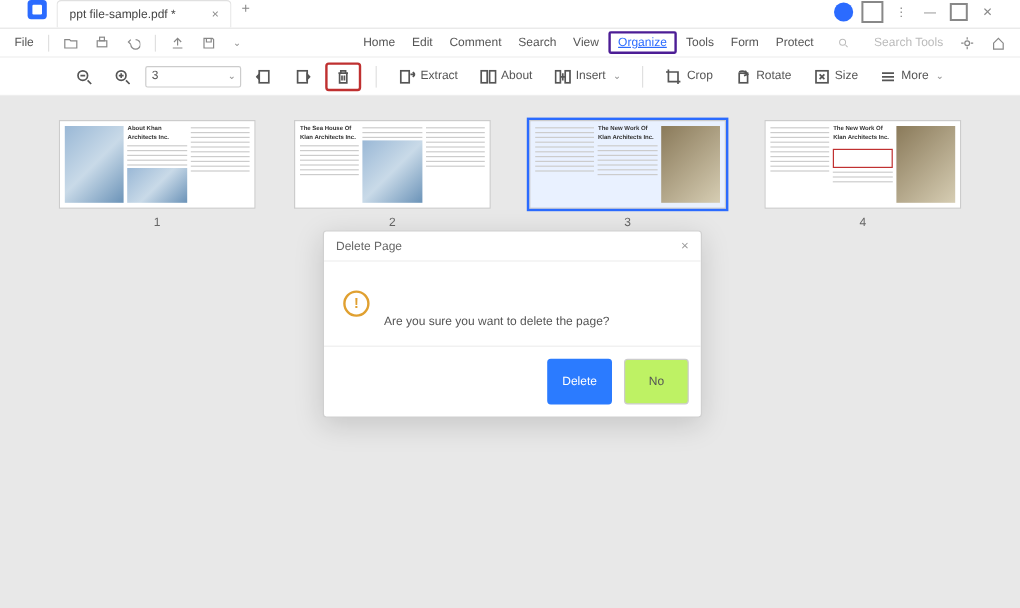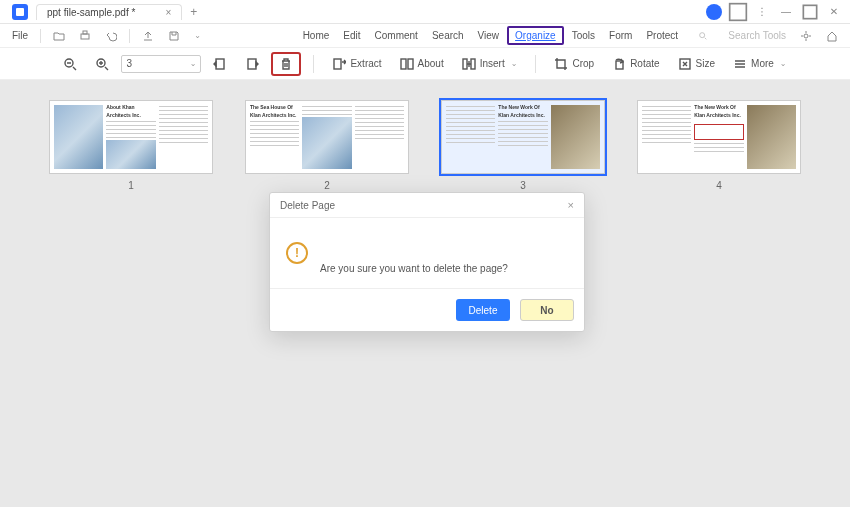--- a/index.html
+++ b/index.html
@@ -1,19 +1,19 @@
 <!DOCTYPE html>
 <html><head>
 <meta charset="utf-8">
 <style>
 * { margin:0; padding:0; box-sizing:border-box; font-family:-apple-system,"Segoe UI",Arial,sans-serif; }
 body { width:850px; height:507px; background:#fff; overflow:hidden; position:relative; }
 
 
-.titlebar { height:24px; display:flex; align-items:center; border-bottom:1px solid #e5e5e5; padding:0 4px; background:#fff; }
+.titlebar { height:24px; display:flex; border-bottom:1px solid #e5e5e5; padding:0 15px; background:#fff; }
 .app-icon { width:16px; height:16px; background:#2b6bff; border-radius:3px; margin:0 8px; display:flex; align-items:center; justify-content:center; }
 .app-icon svg { width:10px; height:10px; fill:#fff; }
 .tab { display:flex; align-items:center; gap:30px; padding:2px 10px; border:1px solid #e0e0e0; border-bottom:none; border-radius:4px 4px 0 0; font-size:10px; color:#444; }
 .tab-close { font-size:10px; color:#888; cursor:pointer; }
 .plus { margin-left:8px; color:#888; font-size:12px; cursor:pointer; }
 .spacer { flex:1; }
 .titlebar .wicon { width:20px; height:20px; display:flex; align-items:center; justify-content:center; color:#888; font-size:10px; margin:0 2px; }
 .avatar { width:16px; height:16px; border-radius:50%; background:#2b6bff; }
 
 
@@ -50,23 +50,23 @@
 .pnum { font-size:10px; color:#666; }
 
 
 .dialog { position:absolute; top:192px; left:269px; width:316px; background:#fff; border:1px solid #d0d0d0; border-radius:3px; box-shadow:0 6px 24px rgba(0,0,0,0.15);text-align:center; }
 .dhead { display:flex; align-items:center; justify-content:space-between; padding:6px 10px; border-bottom:1px solid #eee; font-size:10px; color:#666; }
 .dclose { color:#999; cursor:pointer; font-size:11px; }
 .dbody { display:flex; align-items:center; gap:12px; padding:14px 16px; border-bottom:1px solid #eee; }
 .warn { width:22px; height:22px; border:2px solid #e0a030; border-radius:50%; display:flex; align-items:center; justify-content:center; color:#e0a030; font-weight:bold; font-size:12px; }
 .dmsg { font-size:10px; color:#555;margin-top:31px; }
 .dfoot { display:flex; justify-content:flex-end; gap:10px; padding:10px; }
-.btn { width:54px; height:22px; border-radius:3px; font-size:10px; display:flex; align-items:center; justify-content:center; cursor:pointer; }
+.btn { width:54px; height:38px; border-radius:3px; font-size:10px; display:flex; align-items:center; justify-content:center; cursor:pointer; }
 .btn.pri { background:#2b7bff; color:#fff; }
-.btn.sec { background:#fef9c3; color:#555; border:1px solid #ccc;font-weight:bold; }
+.btn.sec { background:#bef264; color:#555; border:1px solid #ccc; }
 </style>
 </head>
 <body>
 
 <div class="titlebar">
   <div class="app-icon">
       <svg viewBox="0 0 10 10">
         <rect x="1" y="1" width="8" height="8" rx="1"></rect>
       </svg>
     </div>

